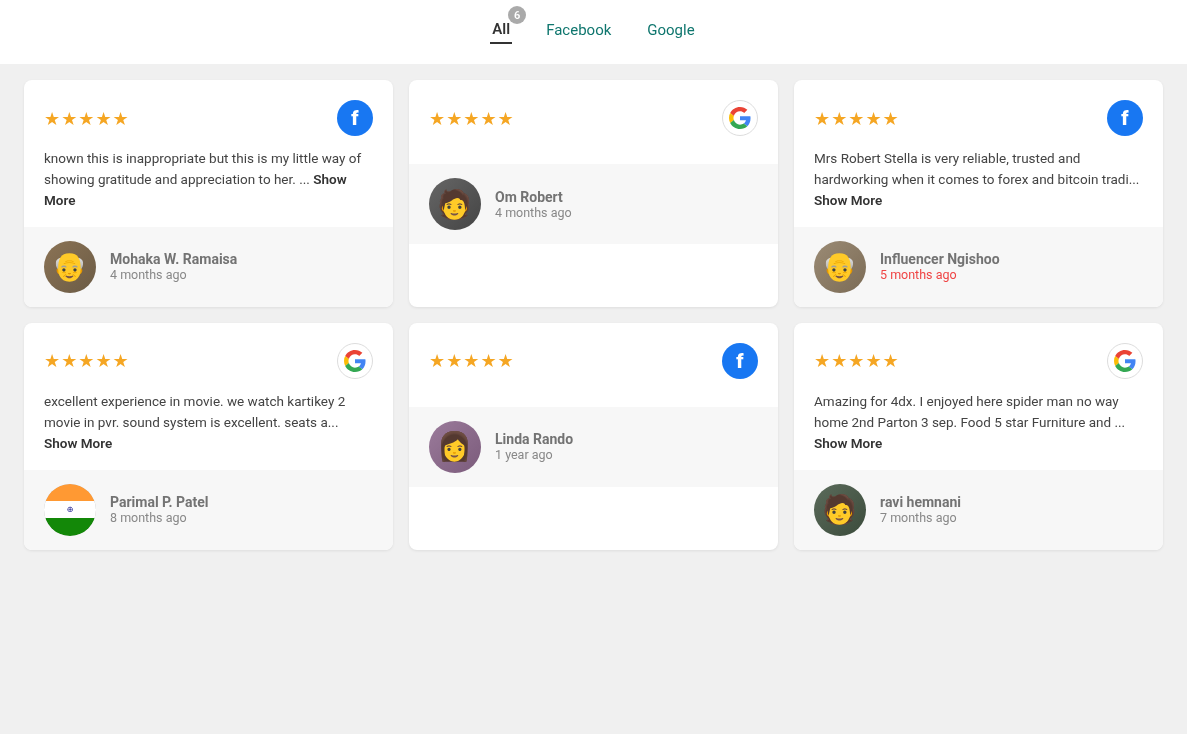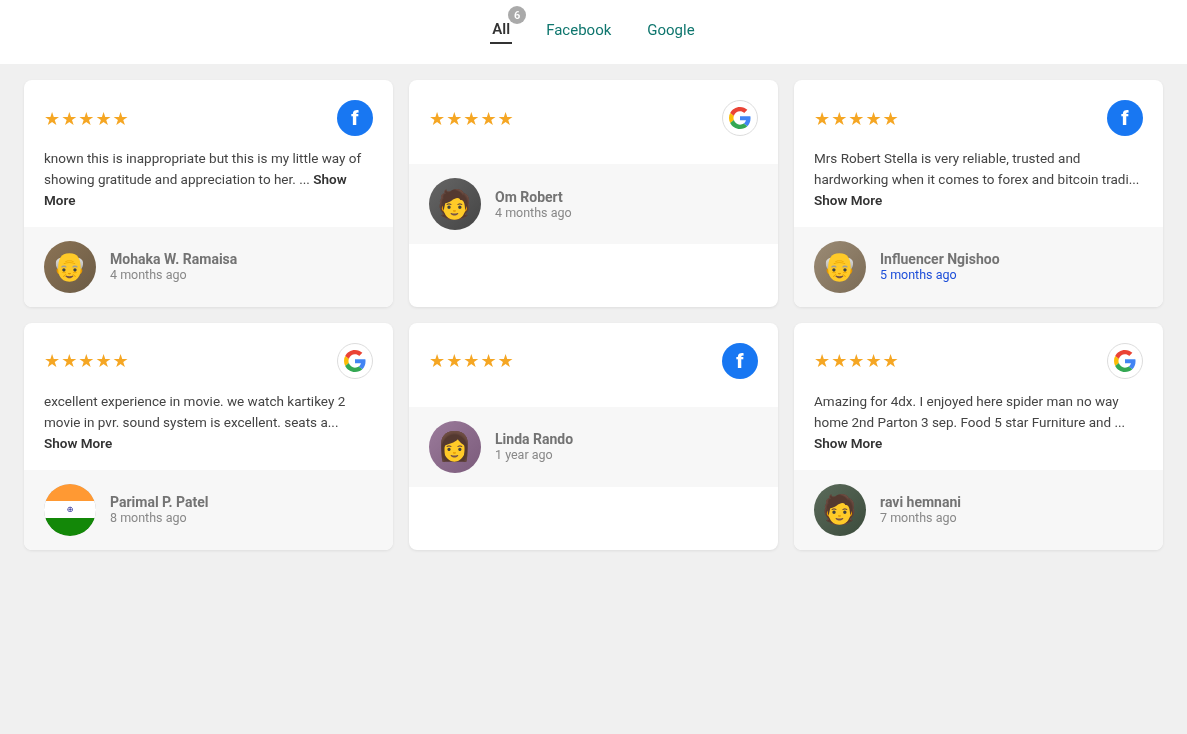--- a/index.html
+++ b/index.html
@@ -149,21 +149,21 @@
       color: #737373;
     }
 
     .author-time {
       font-size: 12.5px;
       color: #888;
       margin-top: 0;
     }
 
     .author-time.highlight {
-      color: #1d4ed8;
+      color: #ef4444;
     }
 
     
     .india-flag {
       width: 100%;
       height: 100%;
       border-radius: 50%;
       display: flex;
       flex-direction: column;
       overflow: hidden;

